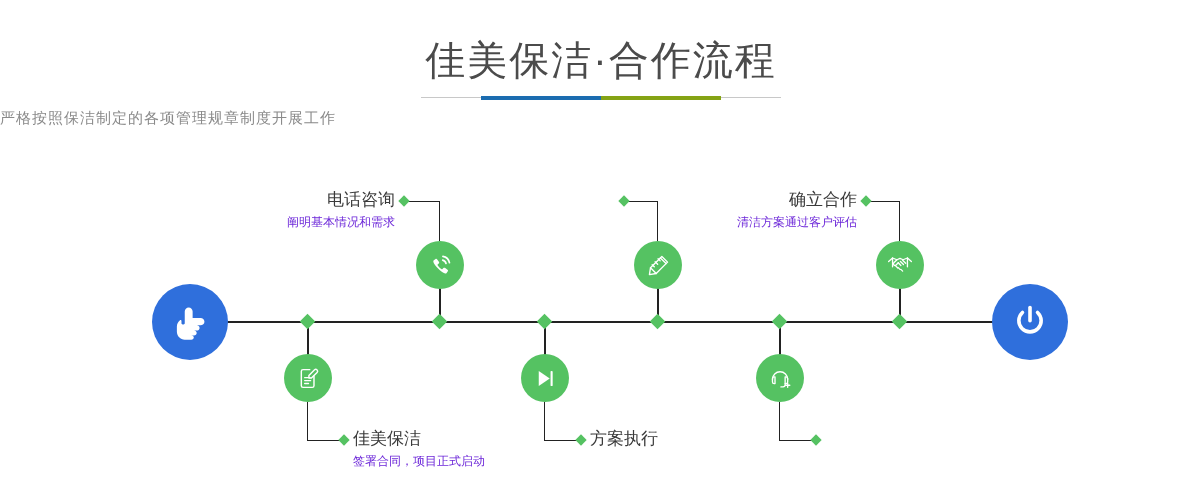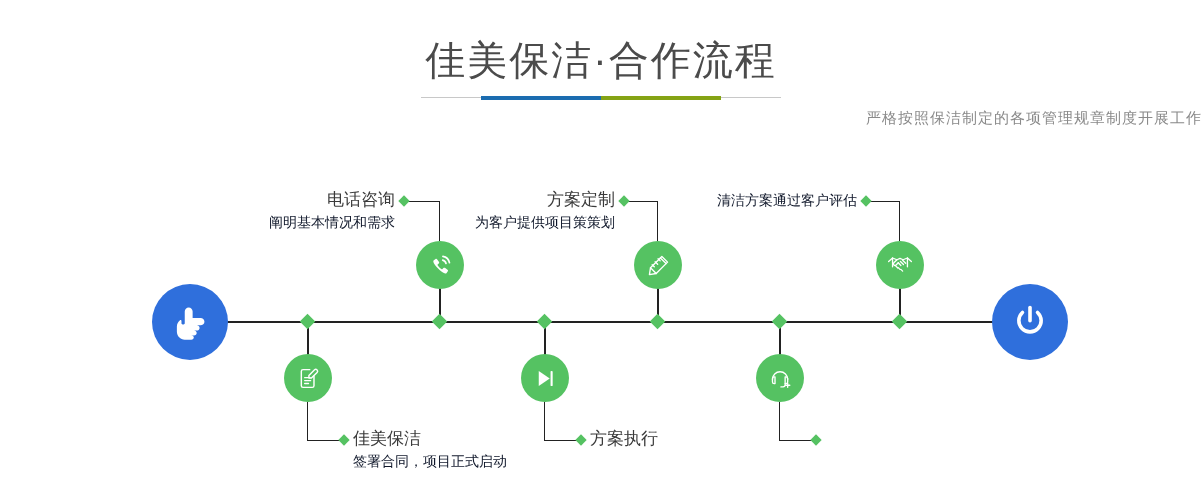--- a/index.html
+++ b/index.html
@@ -15,21 +15,21 @@
   .title{
     position:absolute;left:0;top:36px;width:1202px;text-align:center;
     font-size:40px;line-height:48px;color:#4b4b4b;letter-spacing:2px;
     font-weight:400;white-space:nowrap;
   }
   .divider{position:absolute;left:421px;top:96px;width:360px;height:4px;}
   .div-line{position:absolute;left:0;top:1px;width:360px;height:1px;background:#c8c8c8;}
   .div-blue{position:absolute;left:60px;top:0;width:120px;height:4px;background:#1b6cb0;}
   .div-green{position:absolute;left:180px;top:0;width:120px;height:4px;background:#85a315;}
   .subtitle{
-    position:absolute;left:0;top:106px;width:1202px;text-align:right;
+    position:absolute;left:0;top:106px;width:1202px;text-align:left;
     font-size:15px;line-height:24px;color:#8a8a8a;letter-spacing:1px;white-space:nowrap;
   }
 
   
   .axis{position:absolute;left:225px;top:321px;width:772px;height:2px;background:#222222;}
 
   .endcap{
     position:absolute;width:76px;height:76px;border-radius:50%;
     background:#2f6fdc;display:flex;align-items:center;justify-content:center;
   }
@@ -54,21 +54,21 @@
   }
   .dia.small{width:8px;height:8px;}
 
   
   .elbow-v{position:absolute;width:1px;background:#222222;}
   .elbow-h{position:absolute;height:1px;background:#222222;}
 
   
   .lbl{position:absolute;white-space:nowrap;}
   .lbl .t{font-size:17px;line-height:22px;color:#3a3a3a;}
-  .lbl .d{font-size:14px;line-height:22px;color:#0f172a;}
+  .lbl .d{font-size:12px;line-height:22px;color:#6d28d9;}
   .lbl.top{text-align:right;}
   .lbl.bot{text-align:left;}
 </style>
 </head>
 <body>
 
 <div id="stage">
 
   <div class="hdr">
     <div class="title">佳美保洁·合作流程</div>
@@ -145,24 +145,20 @@
         <path d="M40 10.5l13.5 13.5-27 27-13.5-13.5z"></path>
         <path d="M13 37.5L10.5 53.5 26.5 51"></path>
         <path d="M36.5 14l13.5 13.5"></path>
         <path d="M24 23l6 6M31 16l5 5M17 30l5 5"></path>
       </svg>
     </span>
   </div>
   <div class="elbow-v" style="left:657px;top:201px;height:40px;"></div>
   <div class="elbow-h" style="left:626px;top:201px;width:32px;"></div>
   <div class="dia small" style="left:620px;top:197px;"></div>
-  <div class="lbl top" style="left:355px;top:189px;width:260px;">
-    <div class="t">方案定制</div>
-    <div class="d">为客户提供项目策策划</div>
-  </div>
 
   <div class="stem" style="left:544px;top:322px;height:34px;"></div>
   <div class="dia" style="left:539px;top:316px;"></div>
   <div class="node" style="left:521px;top:354px;">
     <span>
       <svg width="27" height="27" viewBox="0 0 64 64" fill="#ffffff">
         <path d="M16 14l26 18-26 18z"></path>
         <rect x="44" y="14" width="5" height="36" rx="2"></rect>
       </svg>
     </span>
@@ -184,20 +180,21 @@
         <path d="M25 20l-7 7a3.5 3.5 0 0 0 5 5l5-5"></path>
         <path d="M28 27l6 6M33 24l7 7M38 21l7 7"></path>
         <path d="M22 34l5 5M28 38l4 4M34 42l4 4"></path>
       </svg>
     </span>
   </div>
   <div class="elbow-v" style="left:899px;top:201px;height:40px;"></div>
   <div class="elbow-h" style="left:868px;top:201px;width:32px;"></div>
   <div class="dia small" style="left:862px;top:197px;"></div>
   <div class="lbl top" style="left:597px;top:189px;width:260px;">
+    <div class="t">确立合作</div>
     <div class="d">清洁方案通过客户评估</div>
   </div>
 
   <div class="stem" style="left:779px;top:322px;height:34px;"></div>
   <div class="dia" style="left:774px;top:316px;"></div>
   <div class="node" style="left:756px;top:354px;">
     <span>
       <svg width="27" height="27" viewBox="0 0 64 64" fill="none" stroke="#ffffff" stroke-width="3.2" stroke-linecap="round" stroke-linejoin="round">
         <path d="M13 34a18 18 0 1 1 36 0"></path>
         <path d="M13 32v8a4 4 0 0 0 4 4h2V28h-2a4 4 0 0 0-4 4z"></path>

